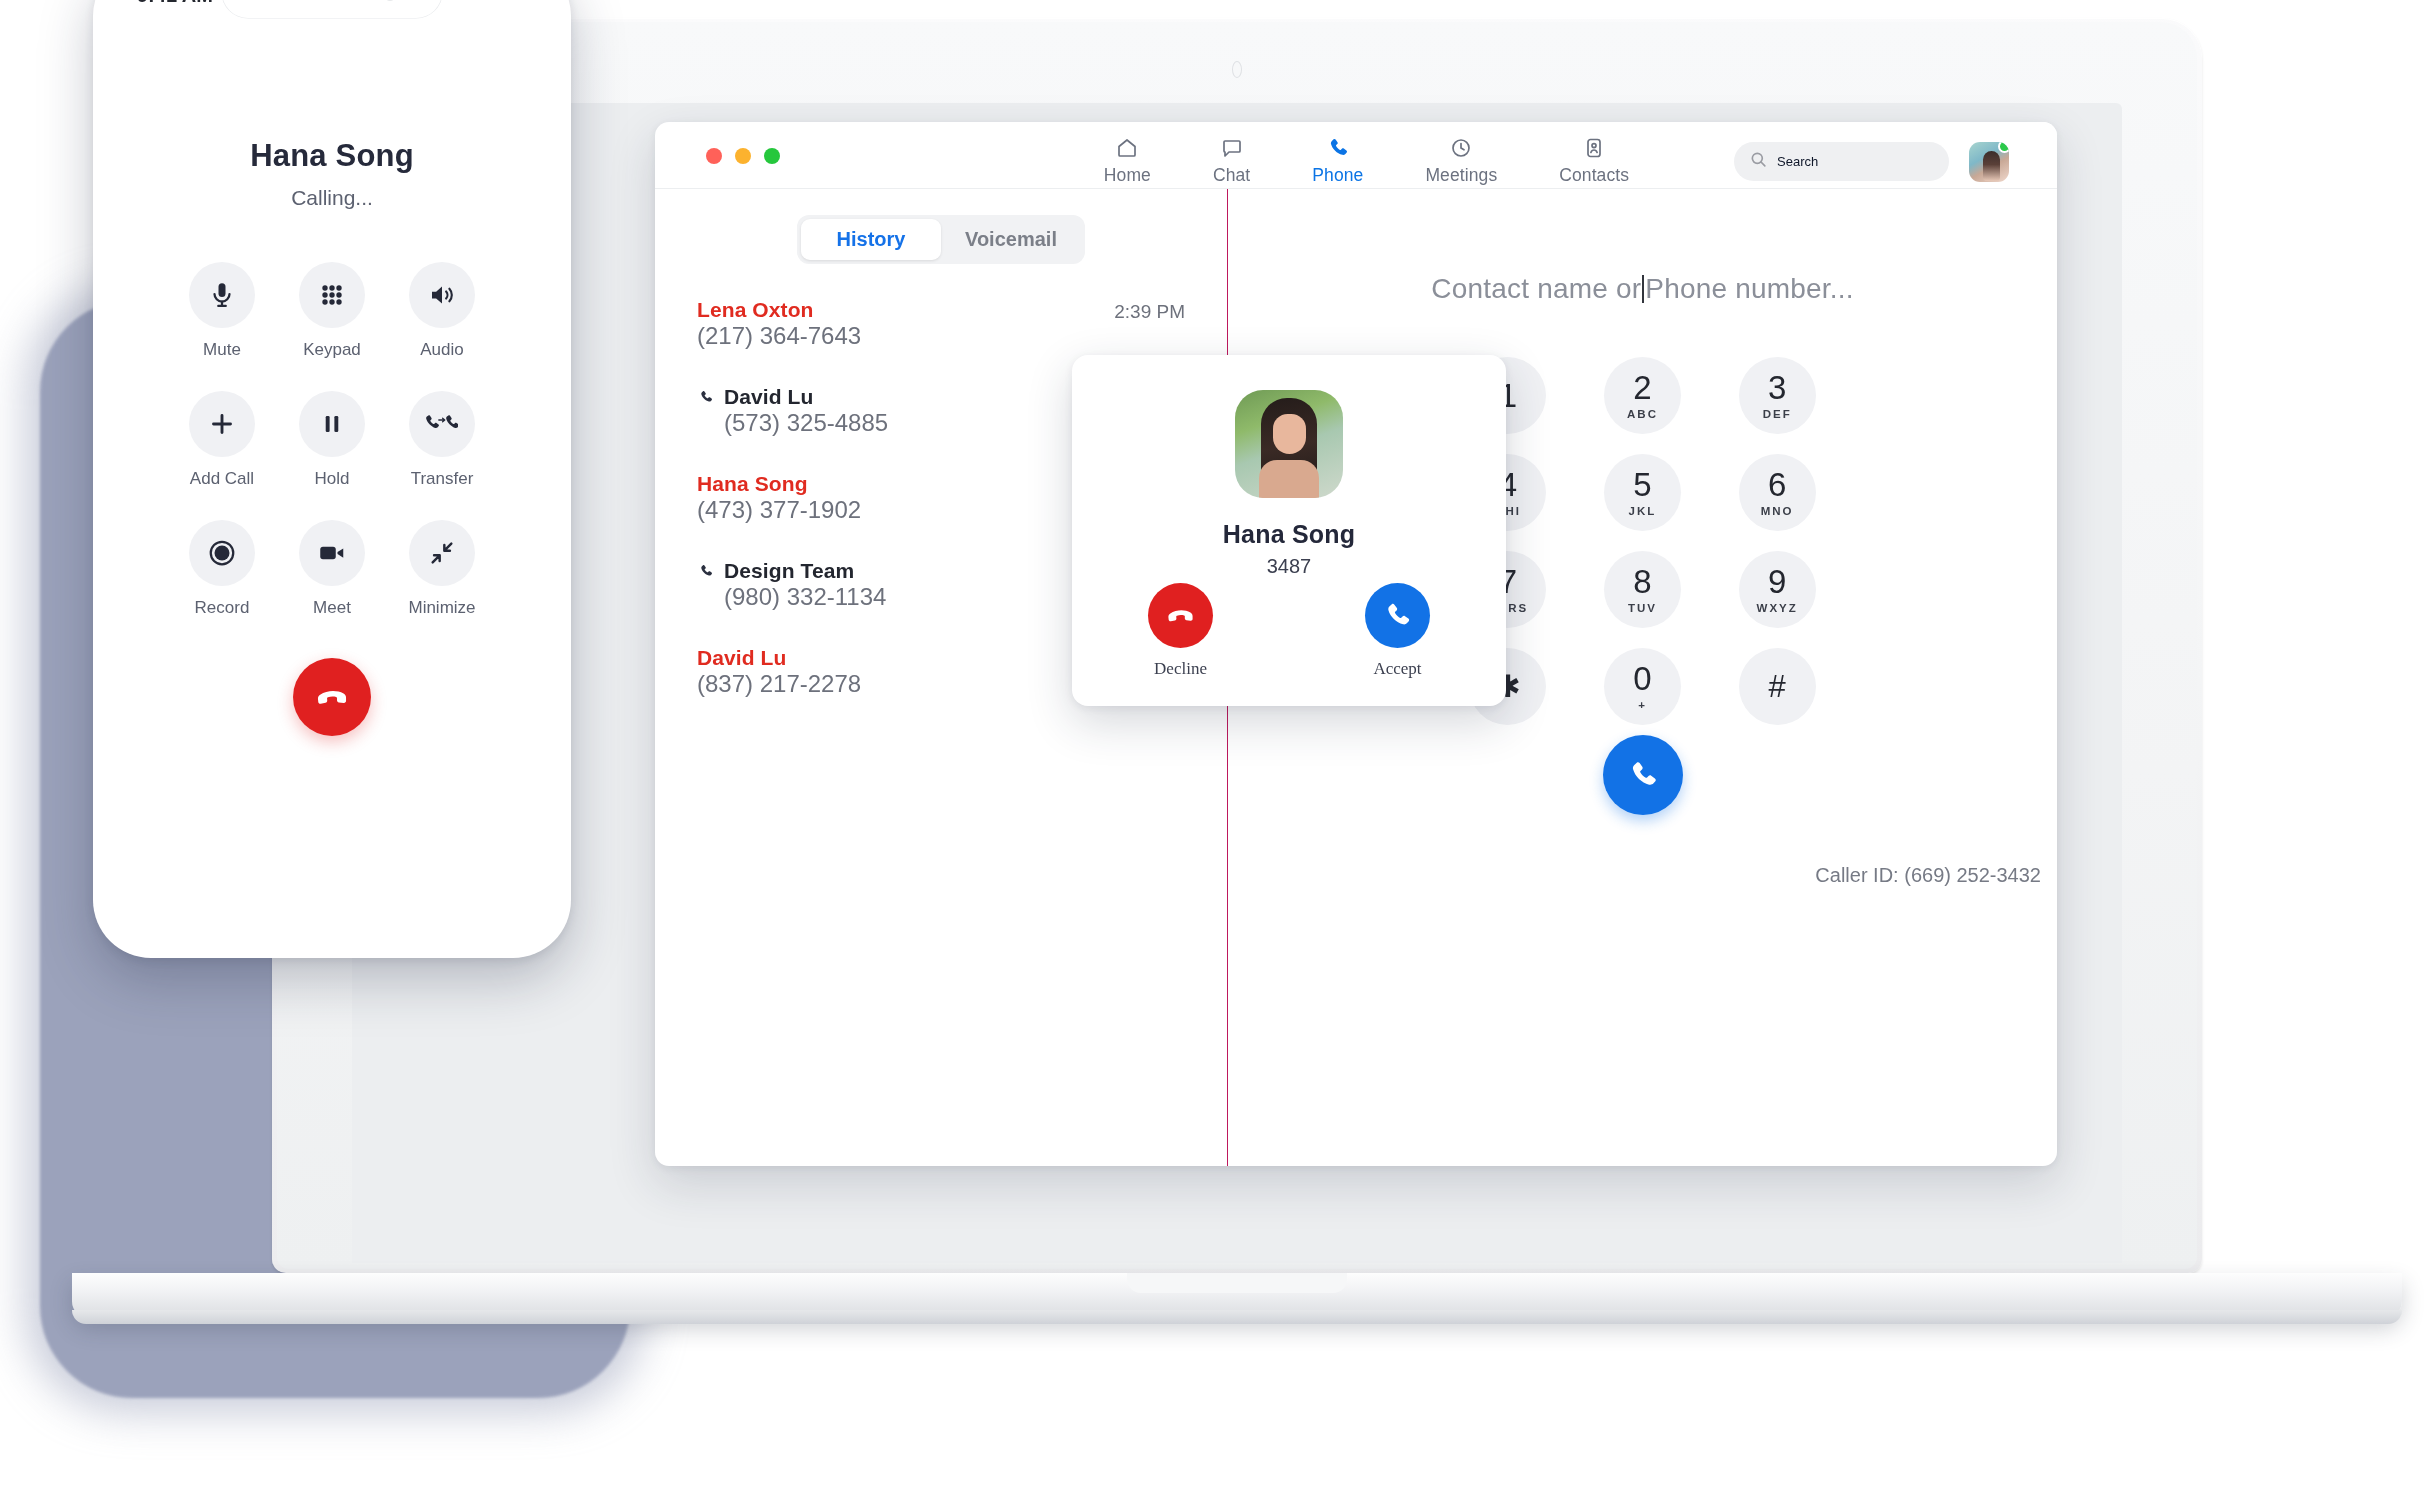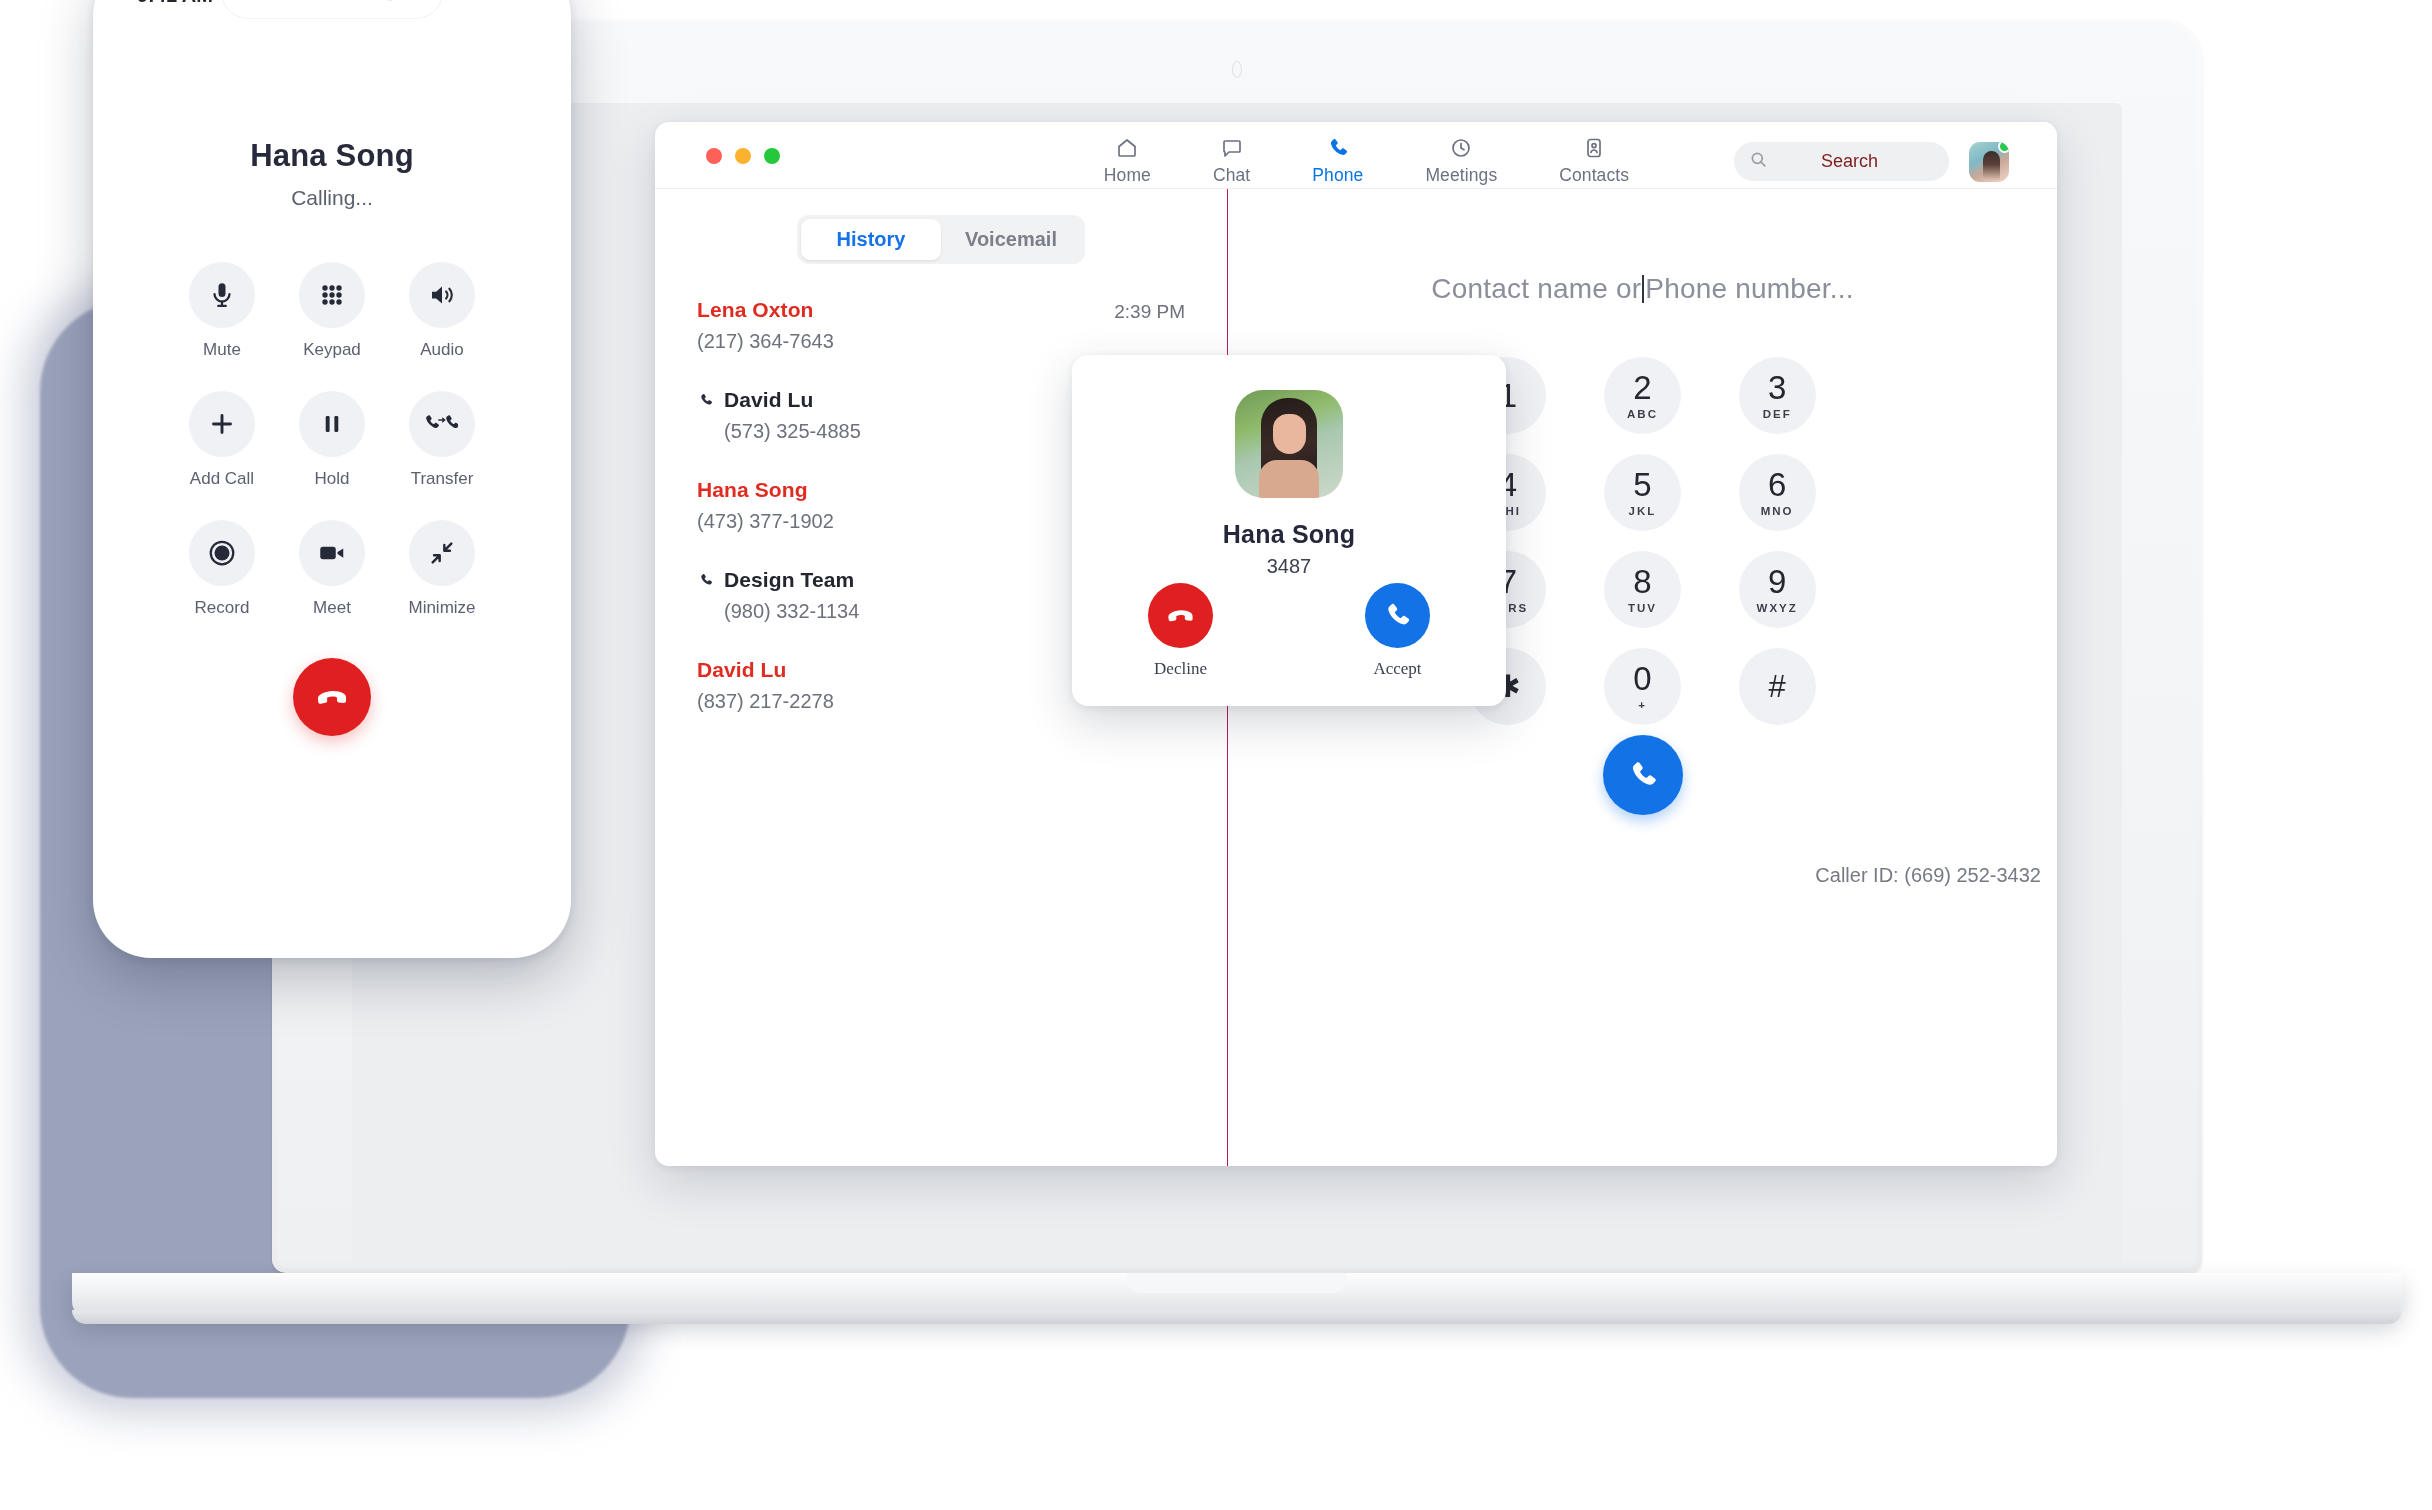--- a/index.html
+++ b/index.html
@@ -67,21 +67,21 @@
   .nav-item { display:flex; flex-direction:column; align-items:center; gap:5px; cursor:pointer; }
   .nav-item svg { display:block; }
   .nav-label { font-size:17.5px; color:#6c7280; letter-spacing:.1px; }
   .nav-item.active .nav-label { color:#0b74e5; }
 
   .searchwrap { position:absolute; right:108px; top:20px; display:flex; align-items:center; }
   .search {
     width:215px; height:39px; background:#eff0f2; border-radius:19.5px;
     display:flex; align-items:center; gap:9px; padding:0 15px;
   }
-  .search-ph { font-size:18px; color:#7f1d1d;margin-left:44px; }
+  .search-ph { font-size:13px; color:#0f172a; }
   .avatar {
     position:absolute; right:48px; top:20px; width:40px; height:40px; border-radius:11px;
     background: linear-gradient(150deg,#a8d5cf 0%,#7fb8c8 38%,#c8a896 60%,#f0d8cc 100%);
     overflow:hidden;
   }
   .avatar:after{content:"";position:absolute;left:14px;top:9px;width:17px;height:30px;border-radius:9px 9px 4px 4px;background:linear-gradient(180deg,#3b2e2c 0%,#5a4038 45%,#e8c9b8 100%);}
   .avatar-badge{position:absolute;right:-2px;top:-2px;width:13px;height:13px;border-radius:50%;background:#2bc94a;border:2px solid #fff;}
 
   .app-body { position:absolute; top:66px; left:0; right:0; bottom:0; border-top:1px solid #eceef0; display:flex; }
   .left-pane { width:573px; border-right:1px solid #be185d; padding-top:26px; }
@@ -90,21 +90,21 @@
   .tabs { width:288px; margin:0 auto; height:49px; background:#f1f2f4; border-radius:12px; padding:4px; display:flex; }
   .tab { flex:1; display:flex; align-items:center; justify-content:center; border-radius:9px; font-size:20px; font-weight:bold; color:#7b7f88; cursor:pointer; }
   .tab.active { background:#fff; color:#1572e8; box-shadow:0 1px 3px rgba(0,0,0,.10); }
 
   .calls { margin-top:34px; padding:0 42px 0 42px; }
   .call-row { position:relative; margin-bottom:35px; }
   .call-top { display:flex; align-items:center; gap:10px; }
   .call-icon { width:17px; display:flex; align-items:center; justify-content:center; }
   .call-name { font-size:21px; font-weight:bold; color:#23262f; letter-spacing:.1px; }
   .call-name.missed { color:#e02b20; }
-  .call-num { font-size:20px; color:#6d717c; margin-top:8px; }
+  .call-num { font-size:24px; color:#6d717c; }
   .call-num.ind { margin-left:27px; }
   .call-time { position:absolute; right:0; top:3px; font-size:19px; color:#6d717c; }
 
   
   .dial-input {
     position:absolute; left:0; right:0; top:84px; text-align:center;
     font-size:28px; color:#8b8f99; letter-spacing:.2px;
   }
   .caret { display:inline-block; width:2px; height:28px; background:#32353d; vertical-align:-5px; margin:0 1px; }
   .pad { position:absolute; left:50%; margin-left:-202px; top:168px; width:404px;

